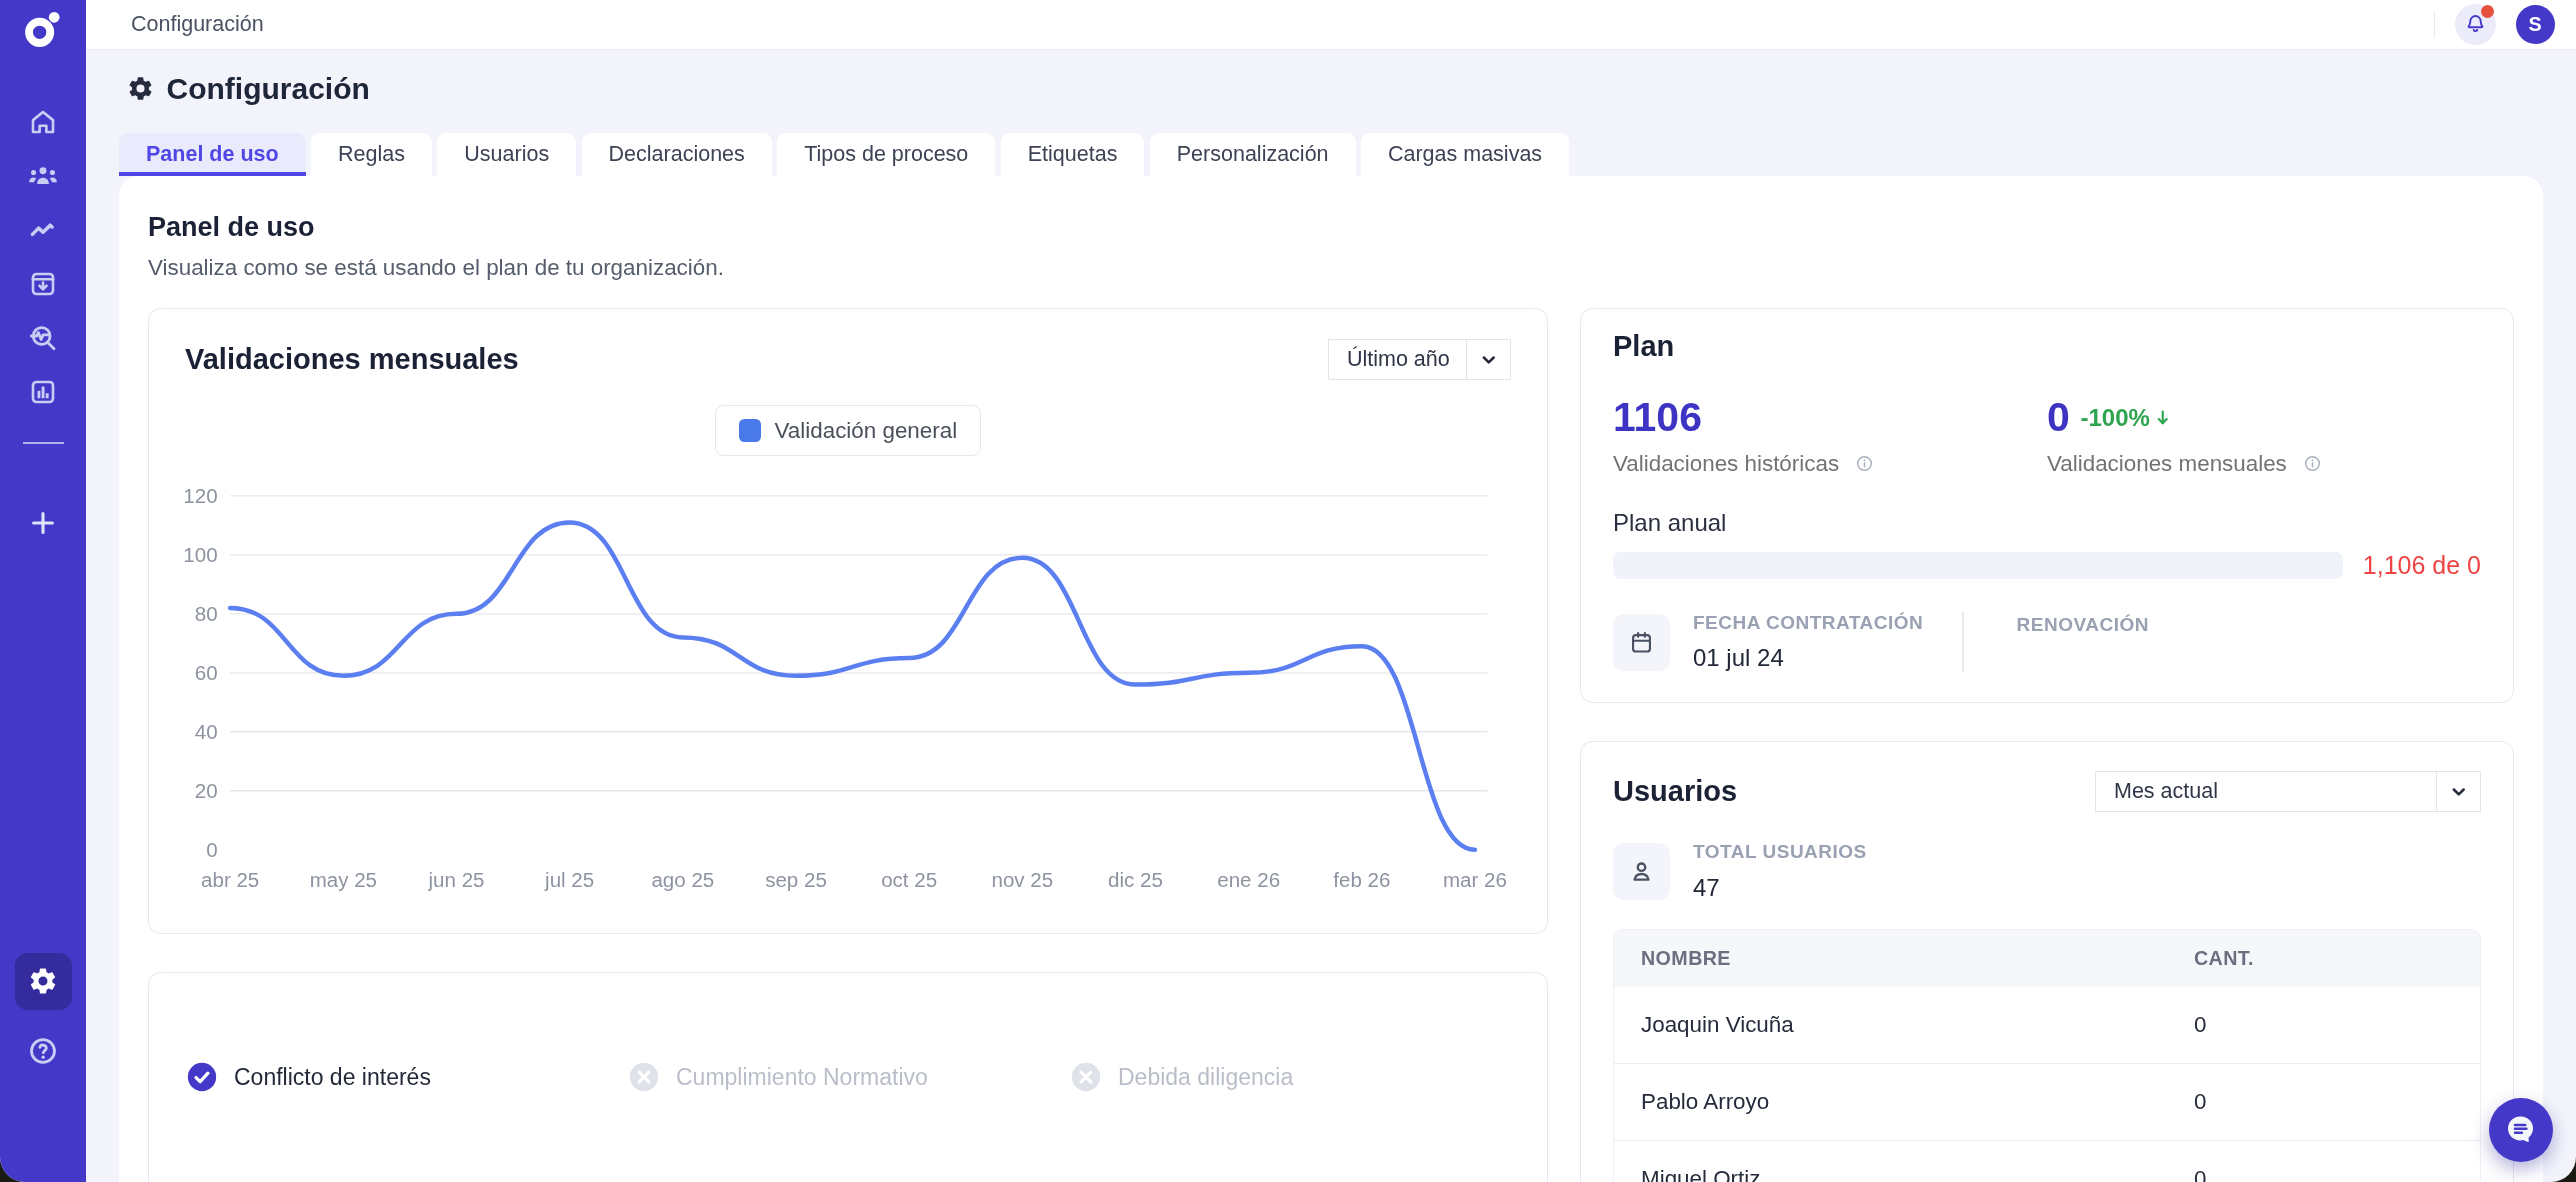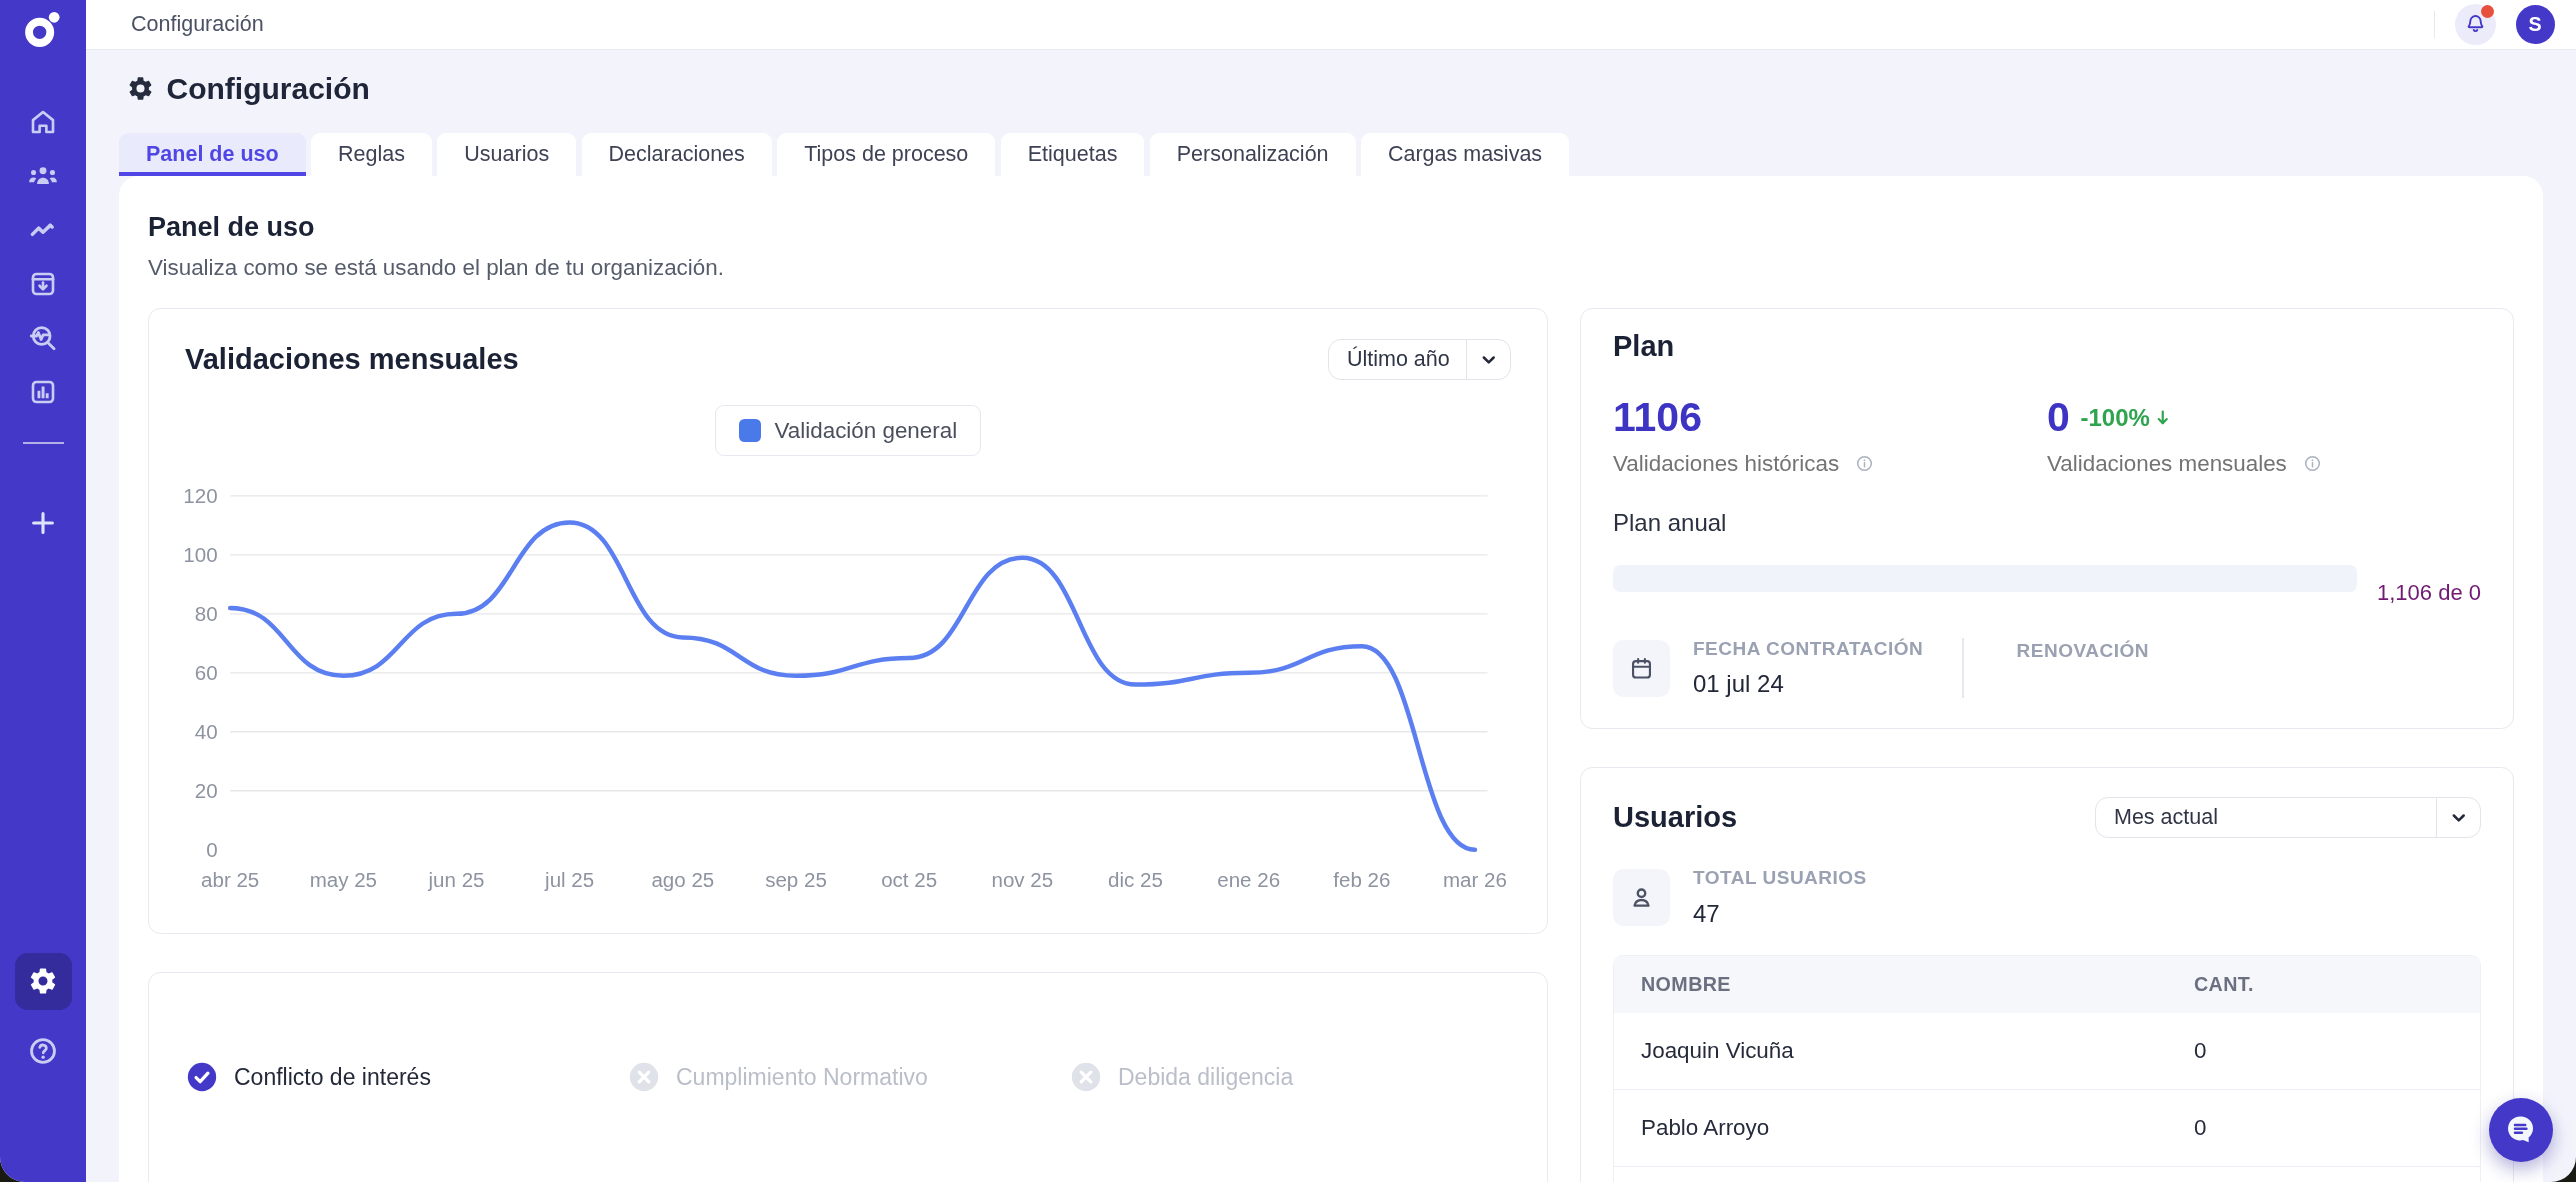--- a/index.html
+++ b/index.html
@@ -49,42 +49,42 @@
 
   .content-grid { display: grid; grid-template-columns: 1400px 1fr; gap: 38px 32px; margin-top: 27px; align-items: start; }
   .col { display: flex; flex-direction: column; gap: 38px; }
 
   .card { background: #fff; border: 1.3px solid #e8e9f0; border-radius: 12.5px; }
   .card-head { display: flex; align-items: center; justify-content: space-between; }
   .card-title { font-size: 29px; font-weight: bold; color: #1c2235; }
 
   
   .select-pill { display: flex; align-items: center; background: #fff; border: 1.3px solid #e3e4ea;
-                 border-radius: 13px; height: 41px; padding-left: 18px; font-size: 21.5px; color: #2f3546; cursor: pointer; }
+                 border-radius: 1px; height: 41px; padding-left: 18px; font-size: 21.5px; color: #2f3546; cursor: pointer; }
   .select-pill .sep { width: 1.3px; align-self: stretch; background: #e3e4ea; margin-left: 16px; }
   .select-pill .chev { width: 43px; display: flex; align-items: center; justify-content: center; color: #232938; }
 
   
   .chart-card { padding: 30px 36px; height: 626px; }
   .legend-chip { margin: 25px auto 0; width: fit-content; display: flex; align-items: center; gap: 13.4px;
                  border: 1.3px solid #e6e8ef; border-radius: 9px; padding: 11.6px 23px; font-size: 22.4px; color: #4a4f5c; cursor: pointer; }
   .legend-swatch { width: 22.4px; height: 22.4px; border-radius: 5.4px; background: #4a79ea; }
   .chart-wrap { margin-top: 21.5px; }
 
   
   .plan-card { padding: 21px 32px 30px; }
   .stat-grid { display: grid; grid-template-columns: 1fr 1fr; margin-top: 34px; }
   .stat-value { font-size: 41px; font-weight: bold; color: #3d34c4; line-height: 1; display: flex; align-items: center; }
   .stat-delta { font-size: 24px; color: #2ea44f; font-weight: bold; margin-left: 10.7px; display: inline-flex; align-items: center; gap: 1.8px; justify-content: space-between; }
   .stat-label { margin-top: 12.5px; font-size: 22.4px; color: #737373; display: flex; align-items: center; gap: 16px; }
   .plan-anual-label { margin-top: 32px; font-size: 24px; color: #2a3040; }
   .progress-row { display: flex; align-items: center; gap: 19.7px; margin-top: 14.3px; }
   .progress-track { flex: 1; height: 27px; border-radius: 7.2px; background: #f1f3fb; overflow: hidden; }
   .progress-fill { height: 100%; background: #4438c9; }
-  .progress-text { font-size: 22px; color: #701a75; white-space: nowrap; margin-top: 29px; }
+  .progress-text { font-size: 25px; color: #ef4444; white-space: nowrap; }
   .fecha-row { display: flex; align-items: center; margin-top: 32px; }
   .icon-box { width: 57px; height: 57px; border-radius: 10.7px; background: #f4f5fa; color: #4b5264;
               display: flex; align-items: center; justify-content: center; flex: none; }
   .fecha-col { margin-left: 23px; padding-right: 39px; }
   .caps-label { font-size: 19px; letter-spacing: 0.5px; color: #9aa1b2; font-weight: bold; white-space: nowrap; }
   .fecha-value { font-size: 24px; color: #222838; margin-top: 10.7px; }
   .v-divider { width: 1.3px; background: #e7e8ee; align-self: stretch; margin-right: 30px; }
 
   
   .usuarios-card { padding: 29px 32px 0; }

